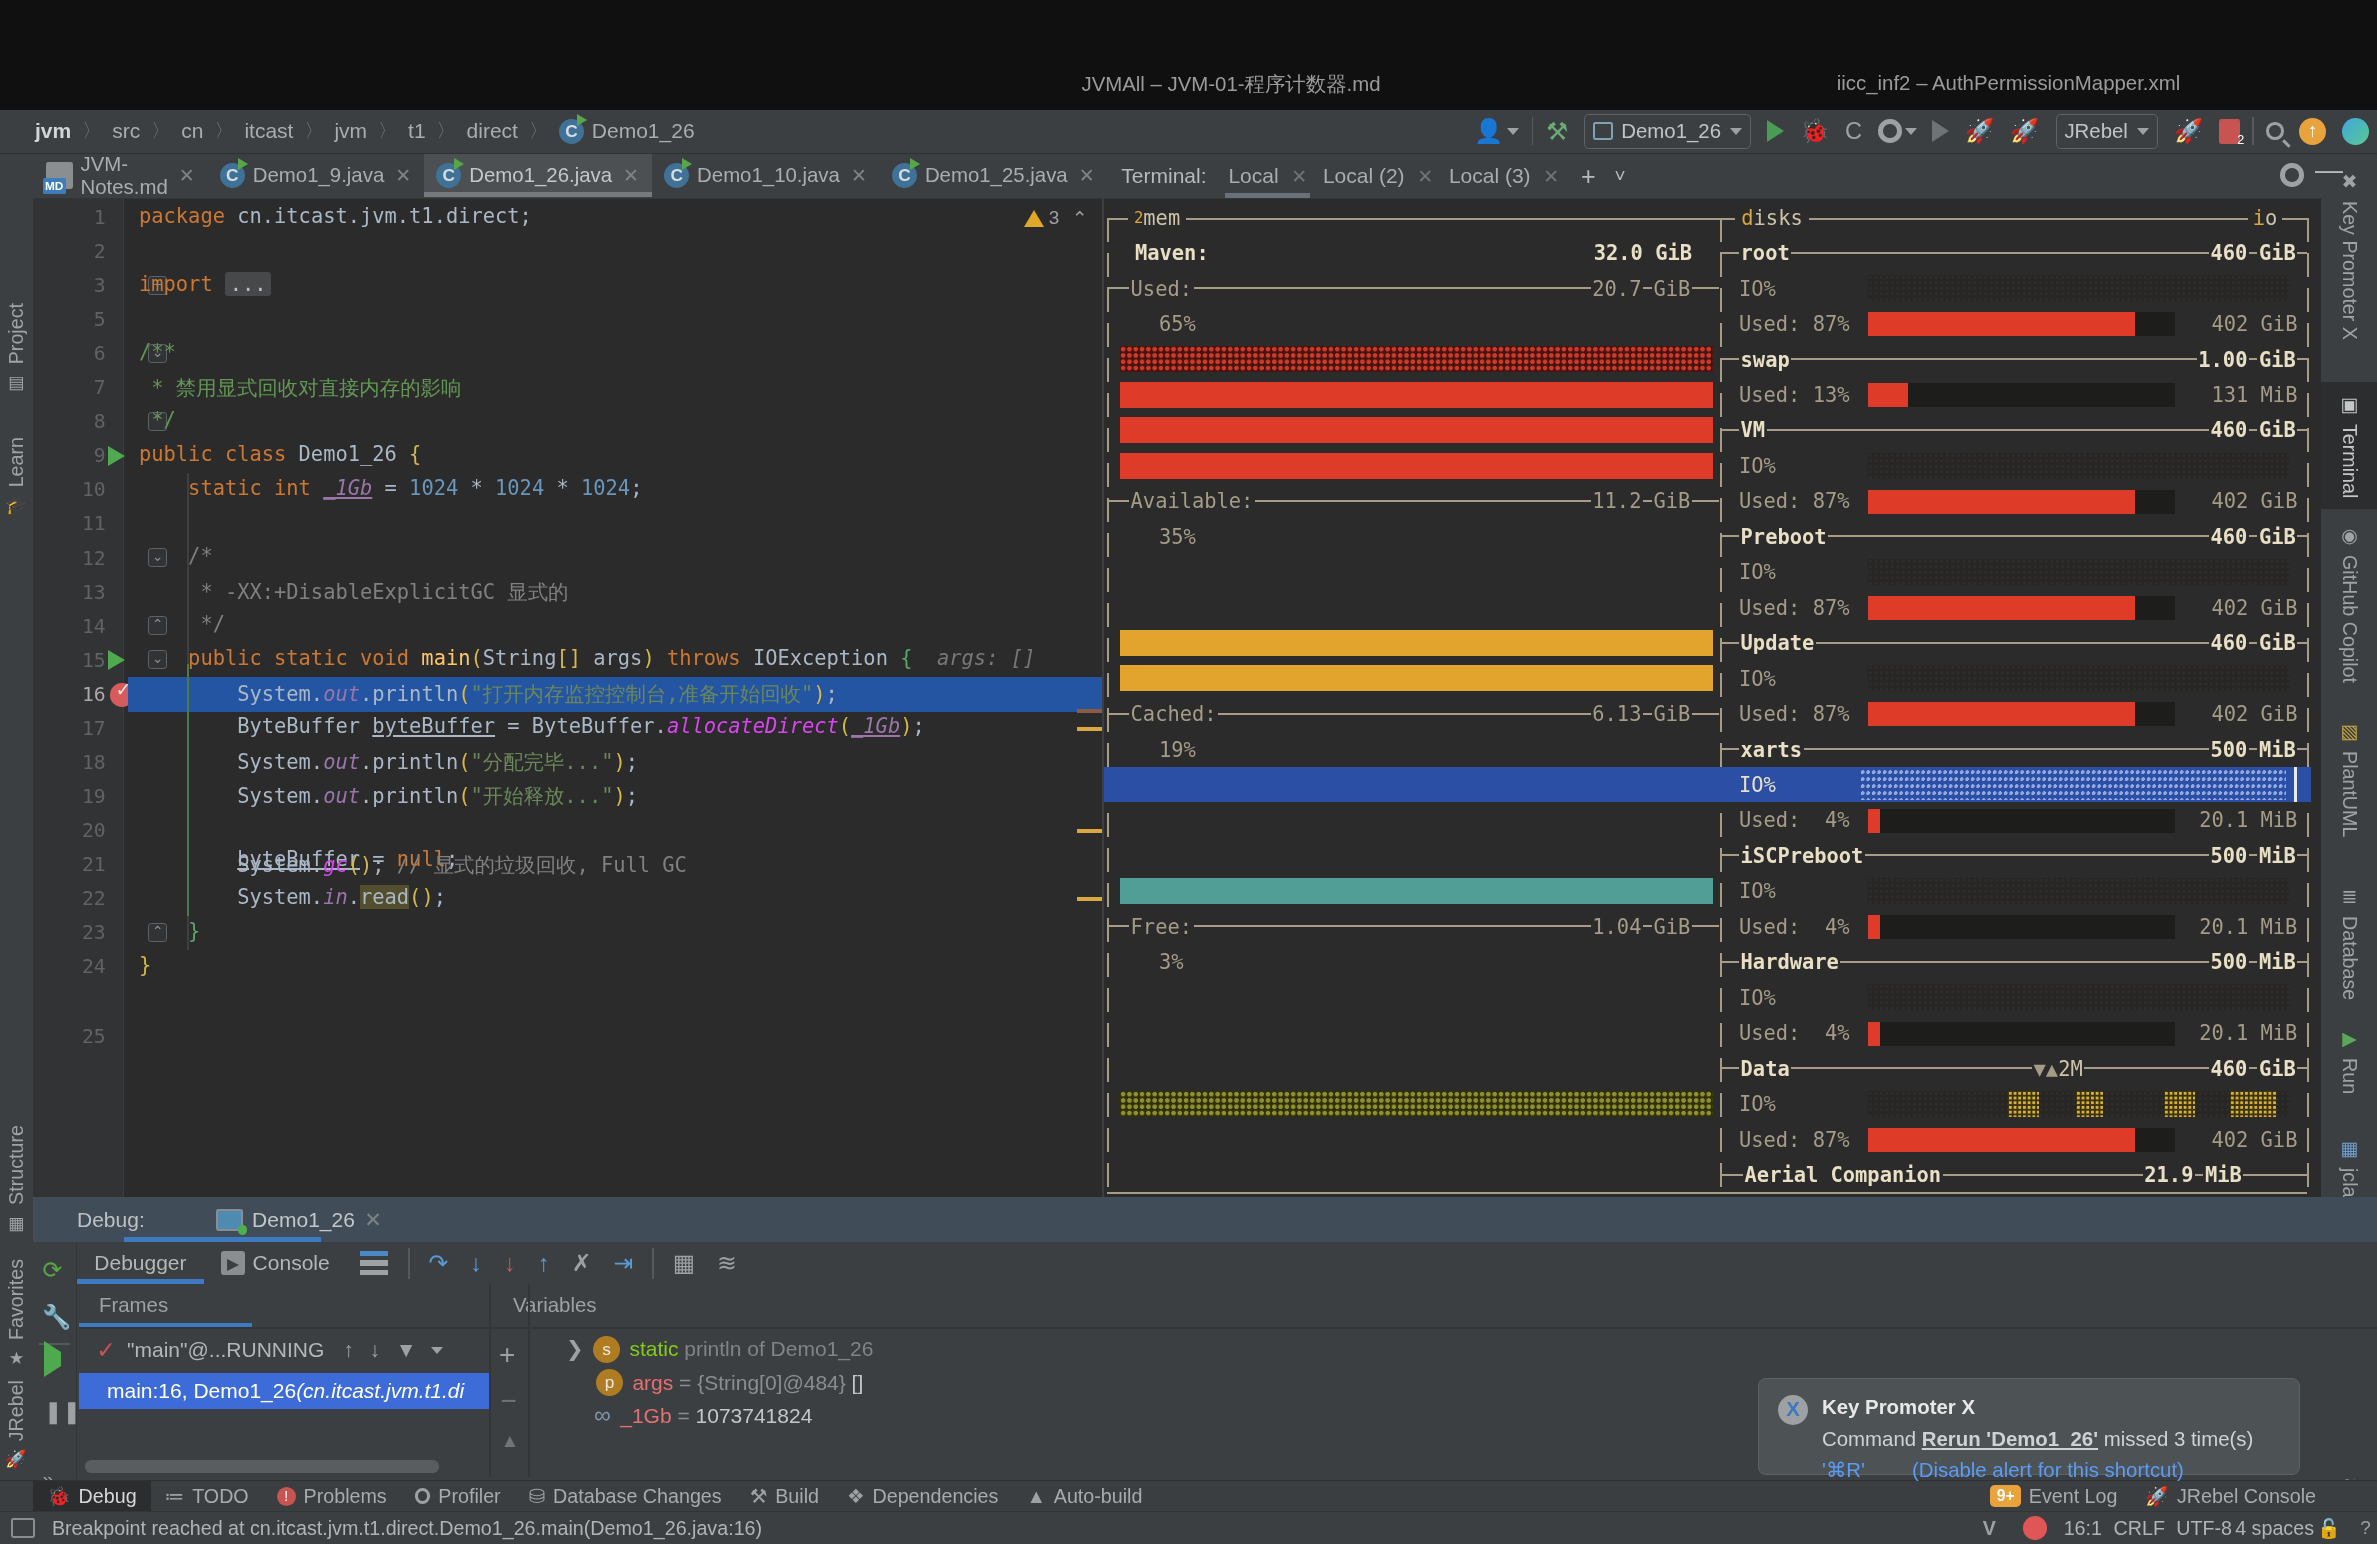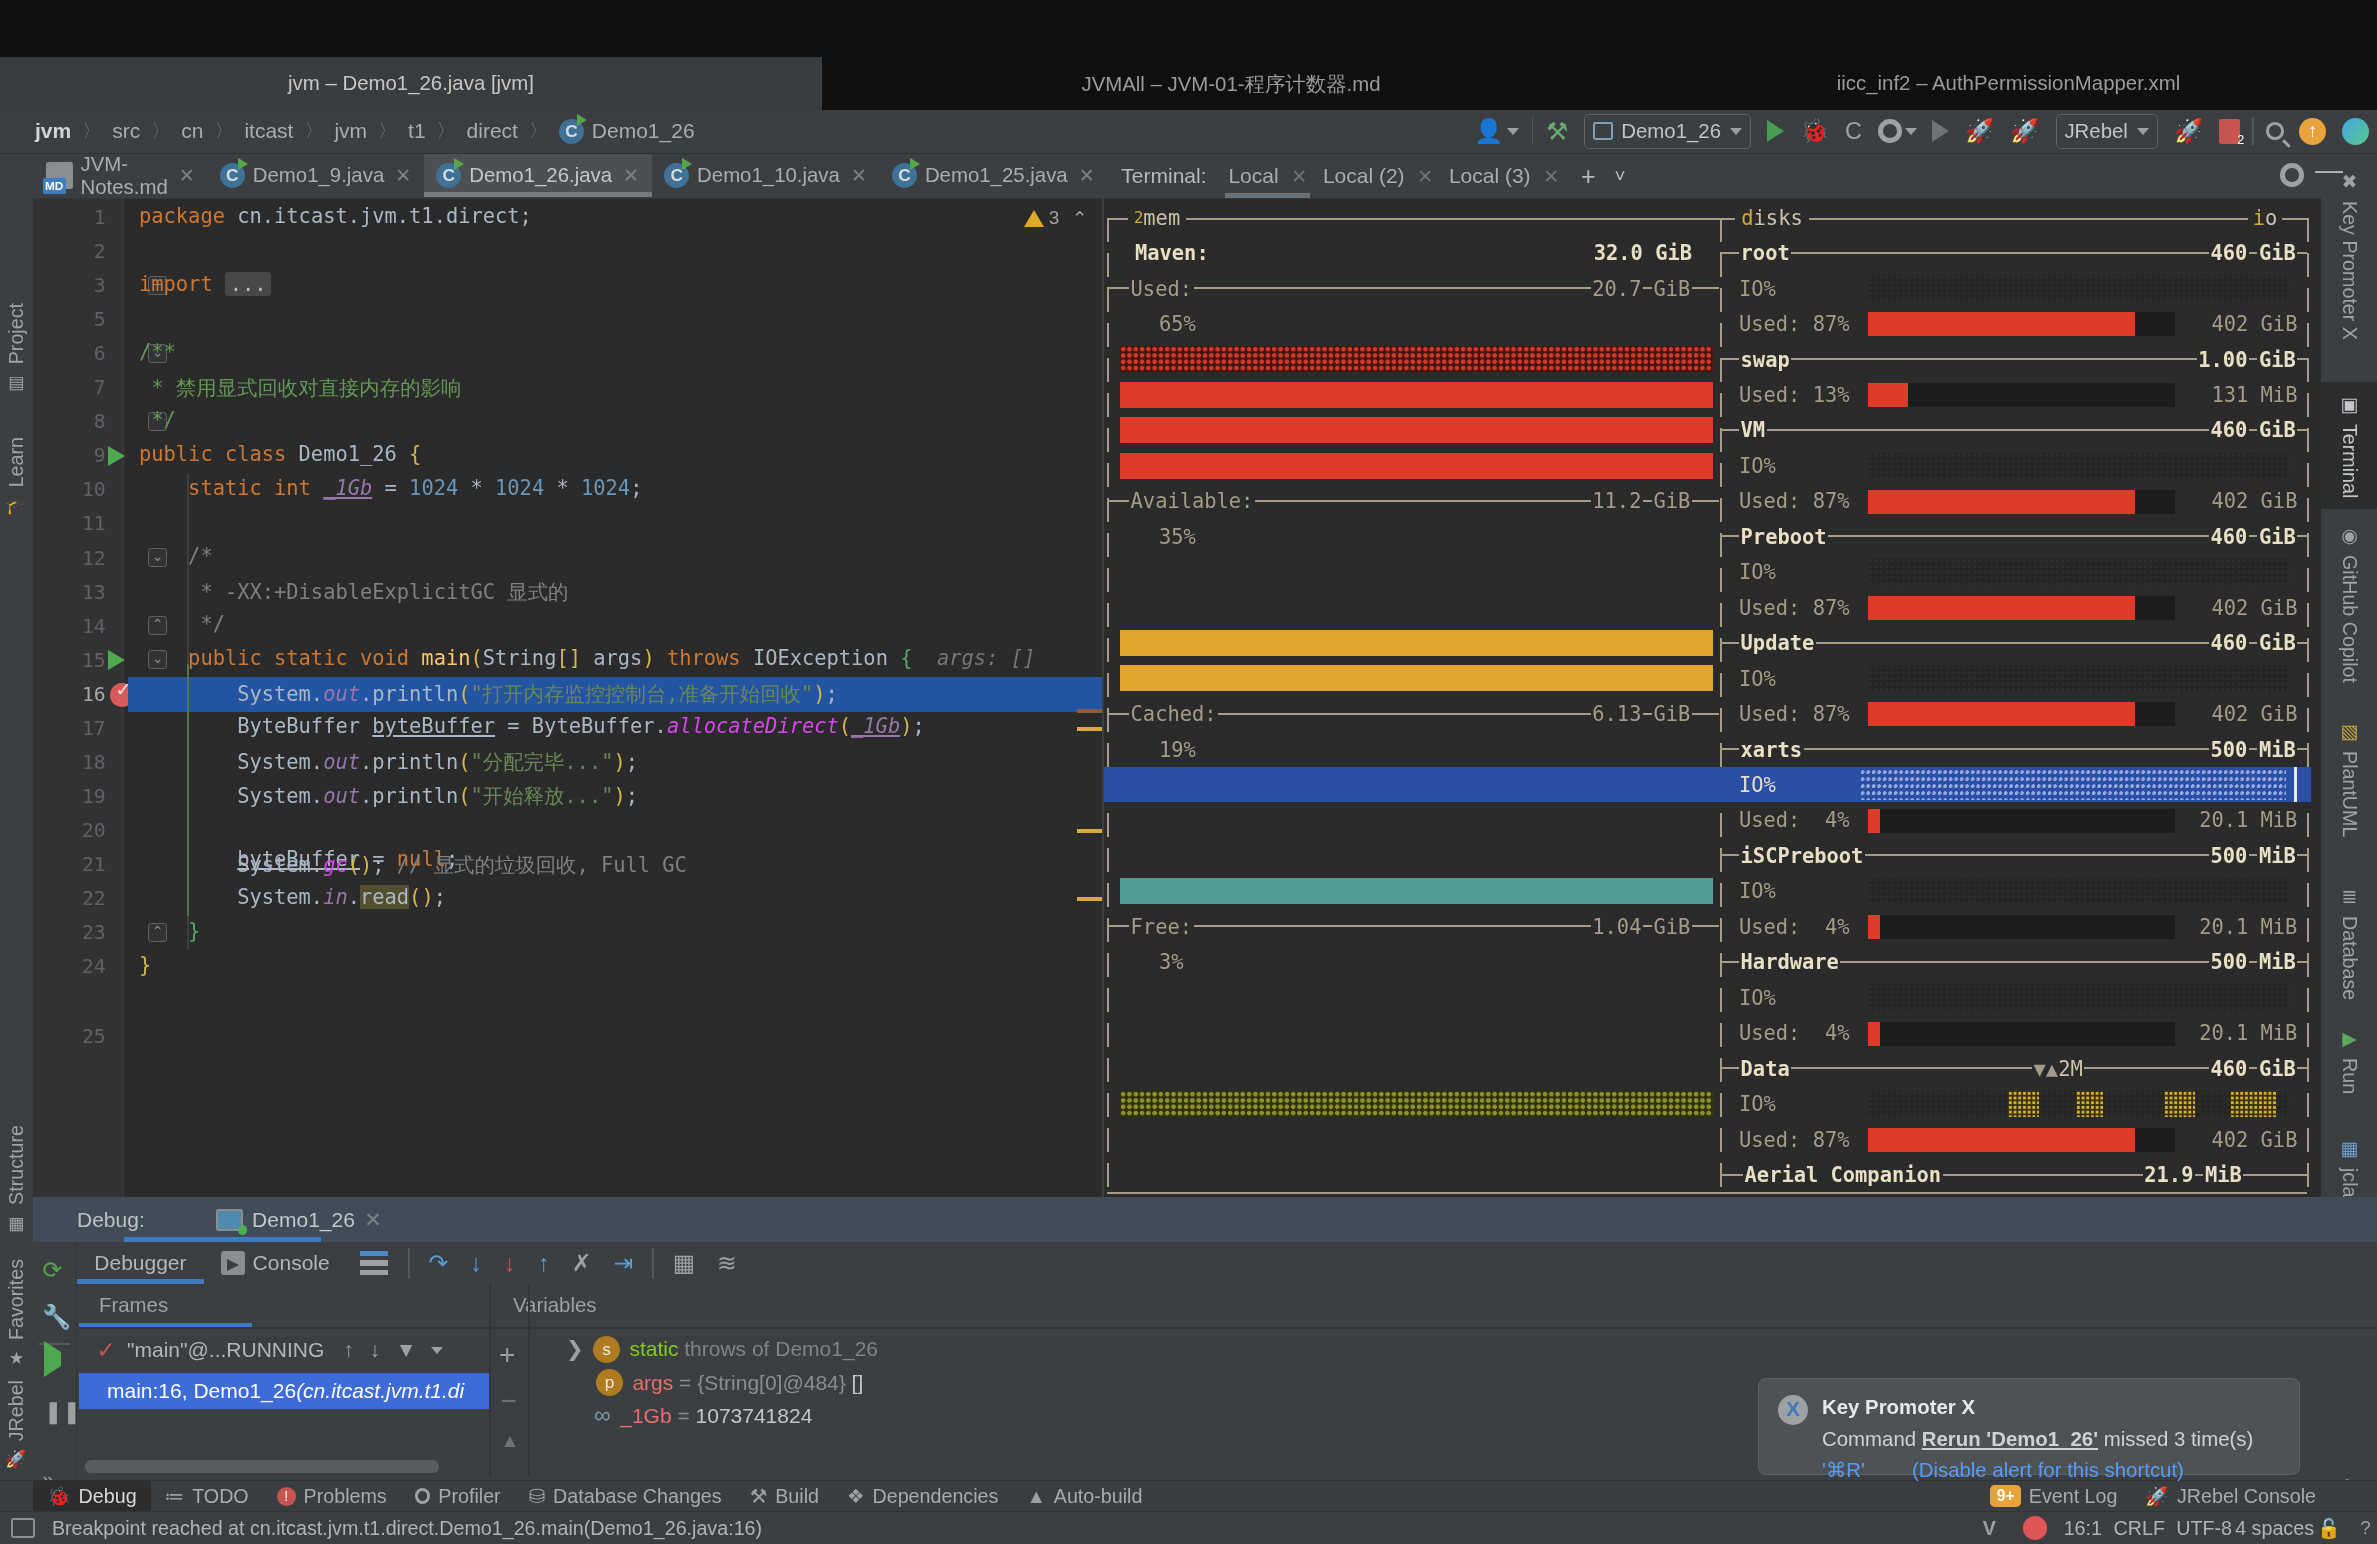--- a/index.html
+++ b/index.html
@@ -100,21 +100,20 @@
 #notif { position:absolute; left:1758px; top:1378px; width:542px; height:97px; background:#4d5254; border:1.6px solid #5d6264; border-radius:7.9px; font-size:20.4px; color:#d3d6d8; }
 #notif a { color:#5a9bf5; text-decoration:none; }
 
 .gear { width:23.6px; height:23.6px; border-radius:50%; border:5.5px solid #9da1a3; position:relative; }
 </style>
 </head>
 <body>
 
 <div id="app">
   <div id="titlebar" class="abs">
-      <div class="wintab active" style="left: 0px; width: 822px;">jvm – Demo1_26.java [jvm]</div>
       <div class="wintab" style="left: 822px; width: 818px;">JVMAll – JVM-01-程序计数器.md</div>
       <div class="wintab" style="left: 1640px; width: 737px;">iicc_inf2 – AuthPermissionMapper.xml</div>
     </div>
   <div id="navbar" class="abs">
     <div id="breadcrumb">
         <span class="bc-first">jvm</span>
         <span class="bc-sep">〉</span>
         <span>src</span>
         <span class="bc-sep">〉</span>
         <span>cn</span>
@@ -547,21 +546,21 @@
       <div style="position: absolute; left: 458px; top: 87px; width: 38px; height: 193px;">
         <div style="position:absolute;left:7.9px;top:55px;font-size:28px;color:#9da1a3;">+</div>
         <div style="position:absolute;left:9.4px;top:101px;font-size:28px;color:#707476;">−</div>
         <div style="position:absolute;left:9.4px;top:146px;font-size:19px;color:#707476;">▲</div>
         <div style="position:absolute;left:9.4px;top:189px;font-size:19px;color:#9da1a3;">»</div>
       </div>
       <div style="position: absolute; left: 497px; top: 131px; width: 1848px; height: 149px; font-size: 21px;">
         <div style="position: absolute; left: 0px; top: 7.9px; display: flex; align-items: center; gap: 9.4px;">
           <span style="color:#9da1a3;margin-left:36px;">❯</span>
           <span style="width:27px;height:27px;border-radius:50%;background:#b07c22;color:#e8e8e8;display:inline-flex;align-items:center;justify-content:center;font-size:17.3px;">s</span>
-          <span><span style="color:#84cc16;">static</span><span style="color:#808488;"> throws of Demo1_26</span></span>
+          <span><span style="color:#84cc16;">static</span><span style="color:#808488;"> println of Demo1_26</span></span>
         </div>
         <div style="position: absolute; left: 0px; top: 41px; display: flex; align-items: center; gap: 9.4px;">
           <span style="width:27px;height:27px;border-radius:50%;background:#b07c22;color:#e8e8e8;display:inline-flex;align-items:center;justify-content:center;font-size:17.3px;margin-left:66px;">p</span>
           <span><span style="color:#e66f6f;">args</span><span style="color:#8a8e91;"> = {String[0]@484} </span><span style="color:#c3c7c9;">[]</span></span>
         </div>
         <div style="position: absolute; left: 0px; top: 74px; display: flex; align-items: center; gap: 9.4px;">
           <span style="color:#7e96a8;font-size:23.6px;margin-left:64px;">∞</span>
           <span><span style="color:#e66f6f;">_1Gb</span><span style="color:#8a8e91;"> = </span><span style="color:#c3c7c9;">1073741824</span></span>
         </div>
       </div>

